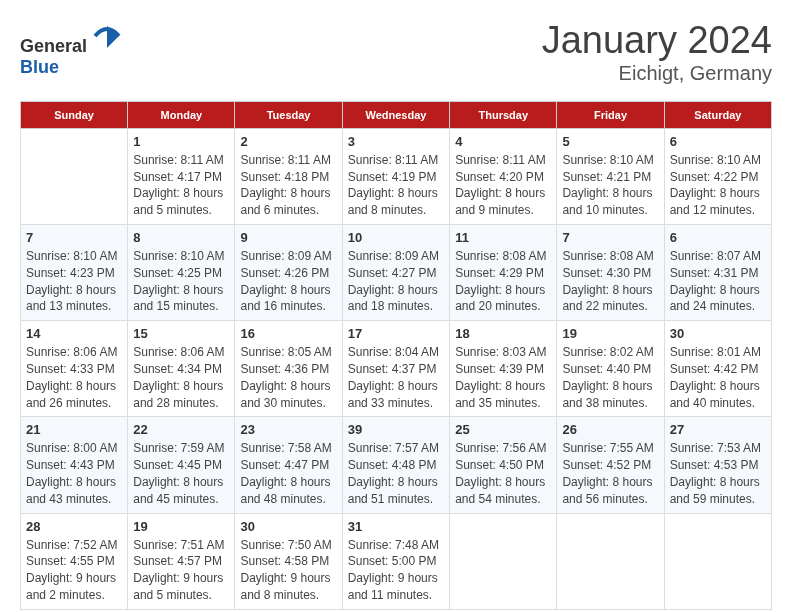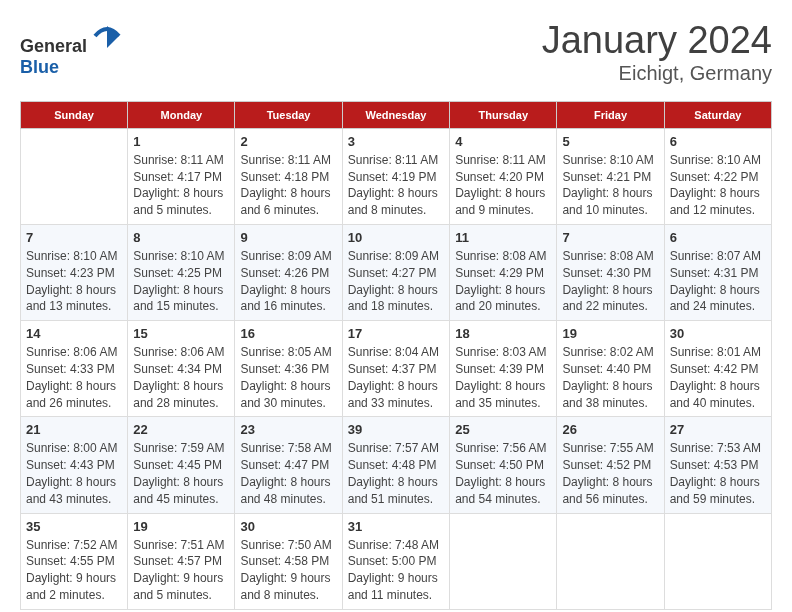--- a/index.html
+++ b/index.html
@@ -223,21 +223,21 @@
           <div class="day-number">26</div>
           <div class="day-info">Sunrise: 7:55 AM<br>Sunset: 4:52 PM<br>Daylight: 8 hours and 56 minutes.</div>
         </td>
         <td>
           <div class="day-number">27</div>
           <div class="day-info">Sunrise: 7:53 AM<br>Sunset: 4:53 PM<br>Daylight: 8 hours and 59 minutes.</div>
         </td>
       </tr>
       <tr>
         <td>
-          <div class="day-number">35</div>
+          <div class="day-number">28</div>
           <div class="day-info">Sunrise: 7:52 AM<br>Sunset: 4:55 PM<br>Daylight: 9 hours and 2 minutes.</div>
         </td>
         <td>
           <div class="day-number">19</div>
           <div class="day-info">Sunrise: 7:51 AM<br>Sunset: 4:57 PM<br>Daylight: 9 hours and 5 minutes.</div>
         </td>
         <td>
           <div class="day-number">30</div>
           <div class="day-info">Sunrise: 7:50 AM<br>Sunset: 4:58 PM<br>Daylight: 9 hours and 8 minutes.</div>
         </td>

